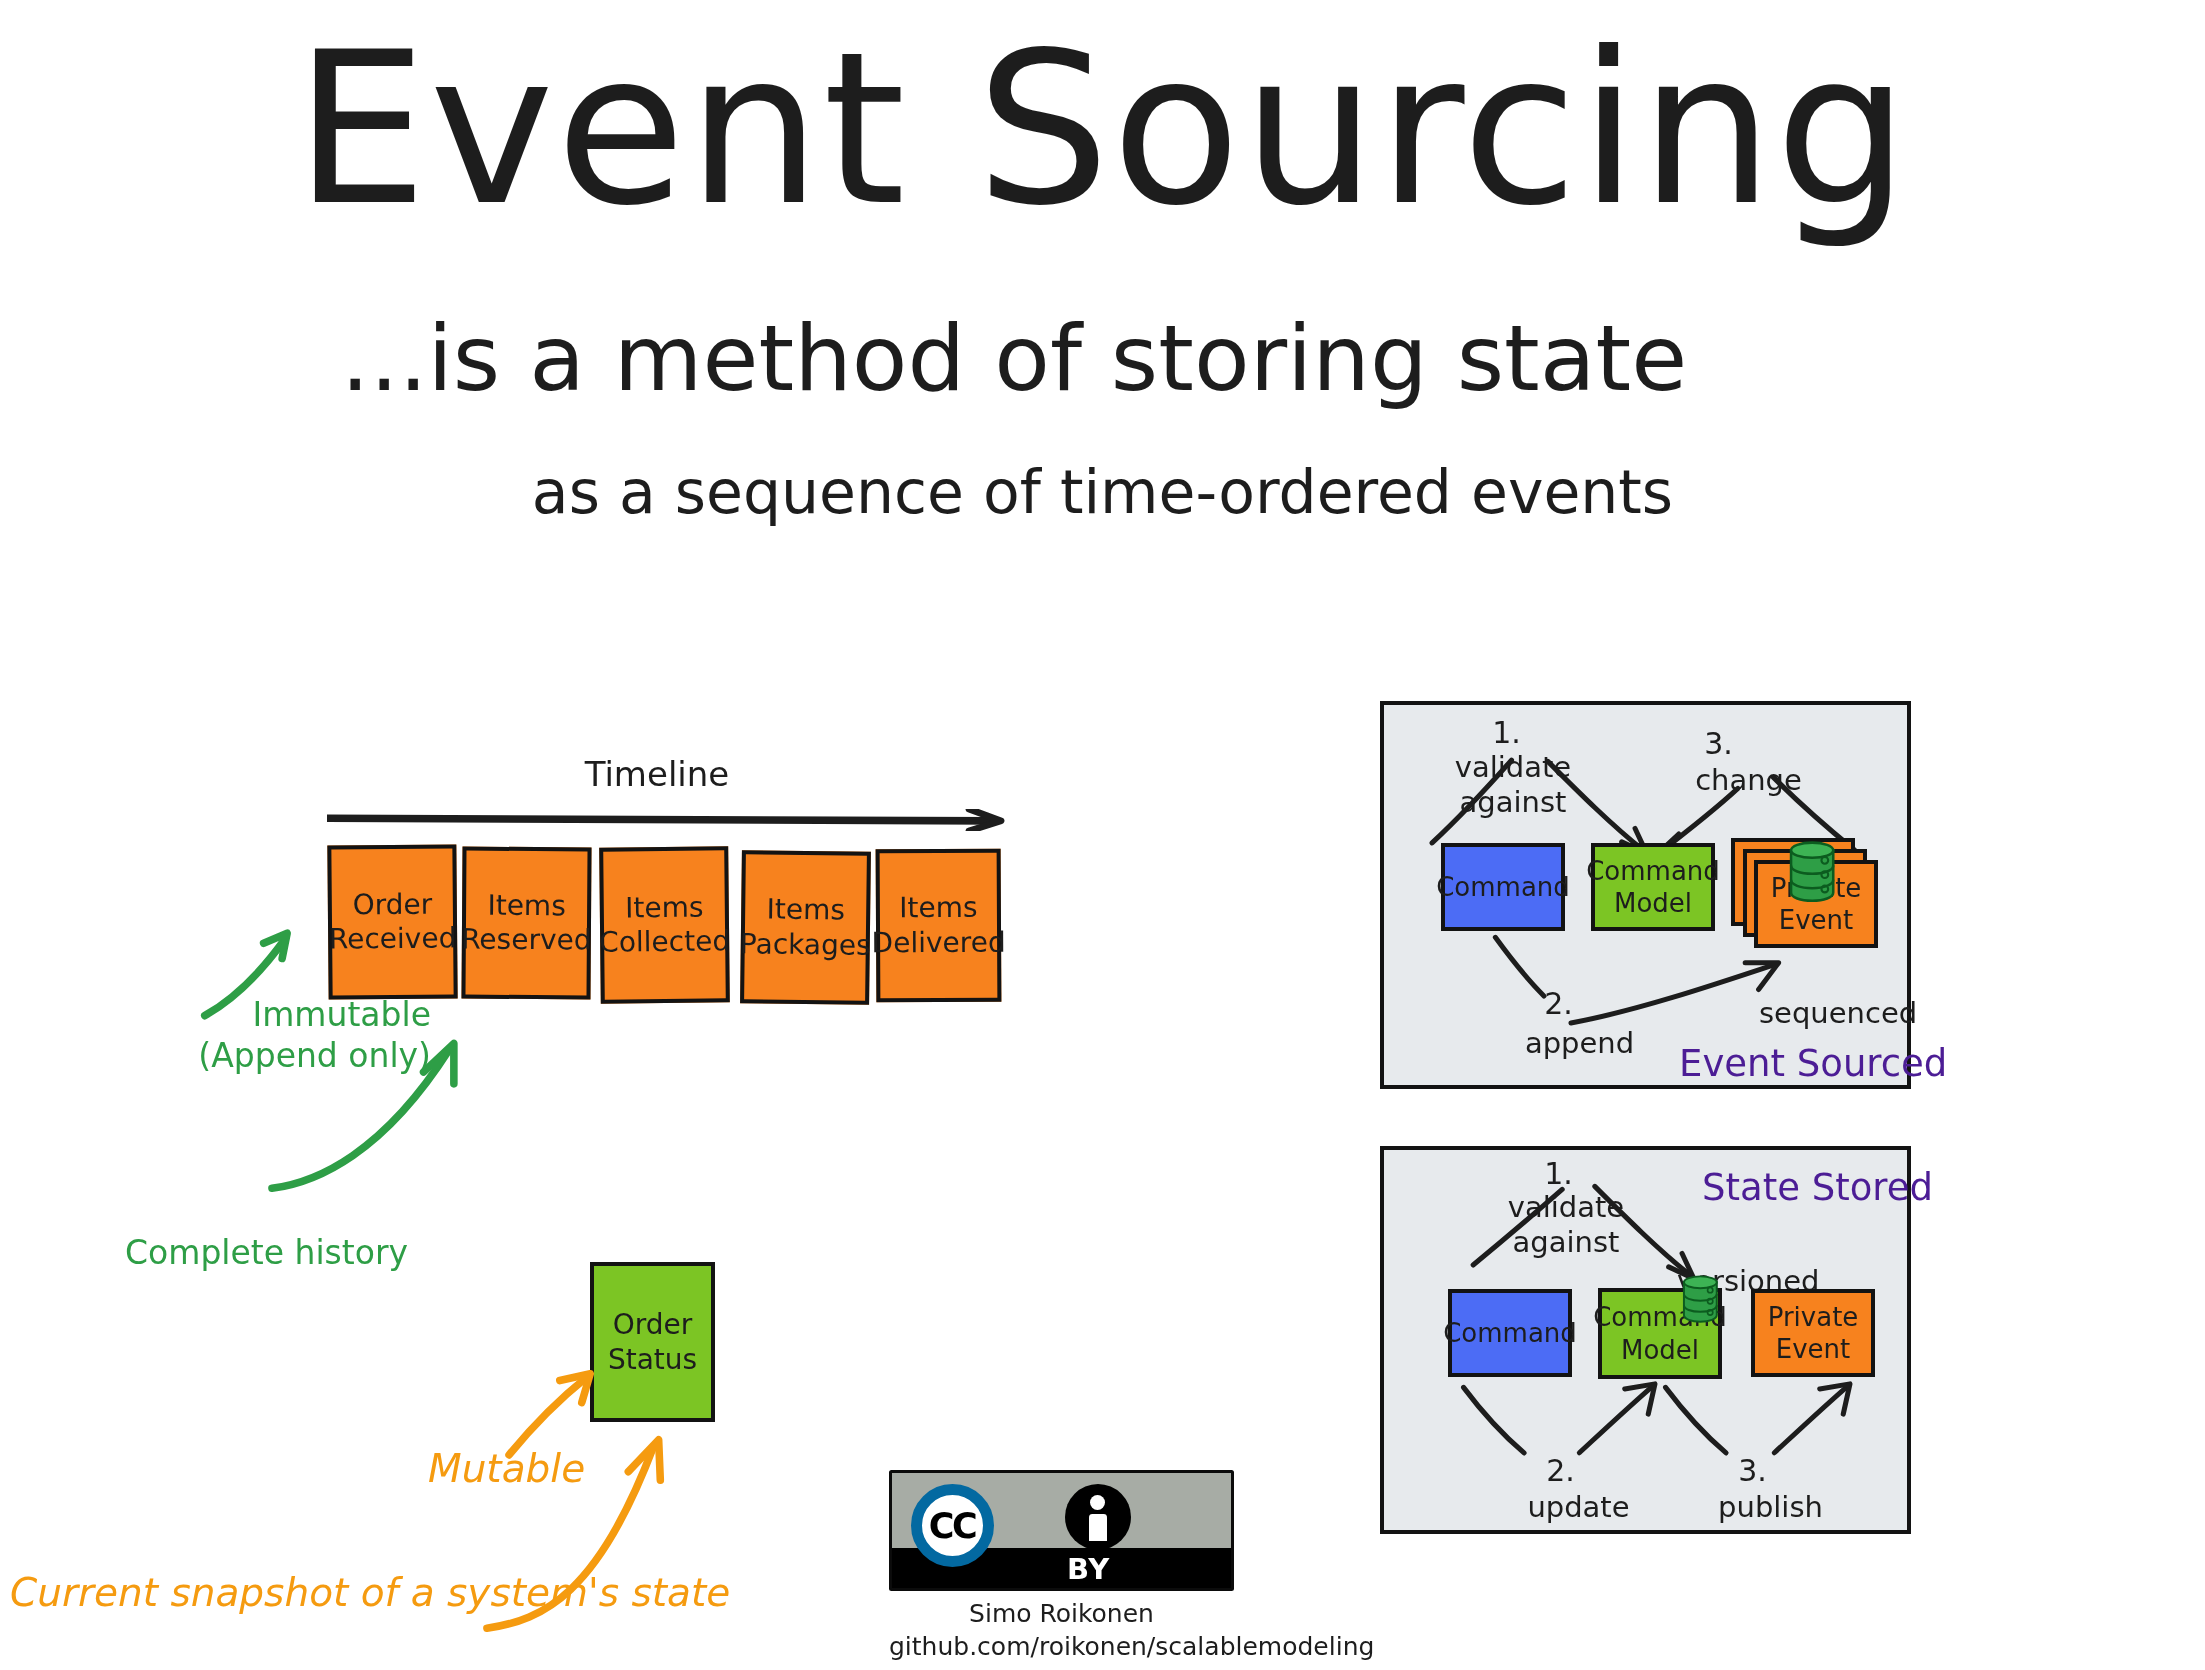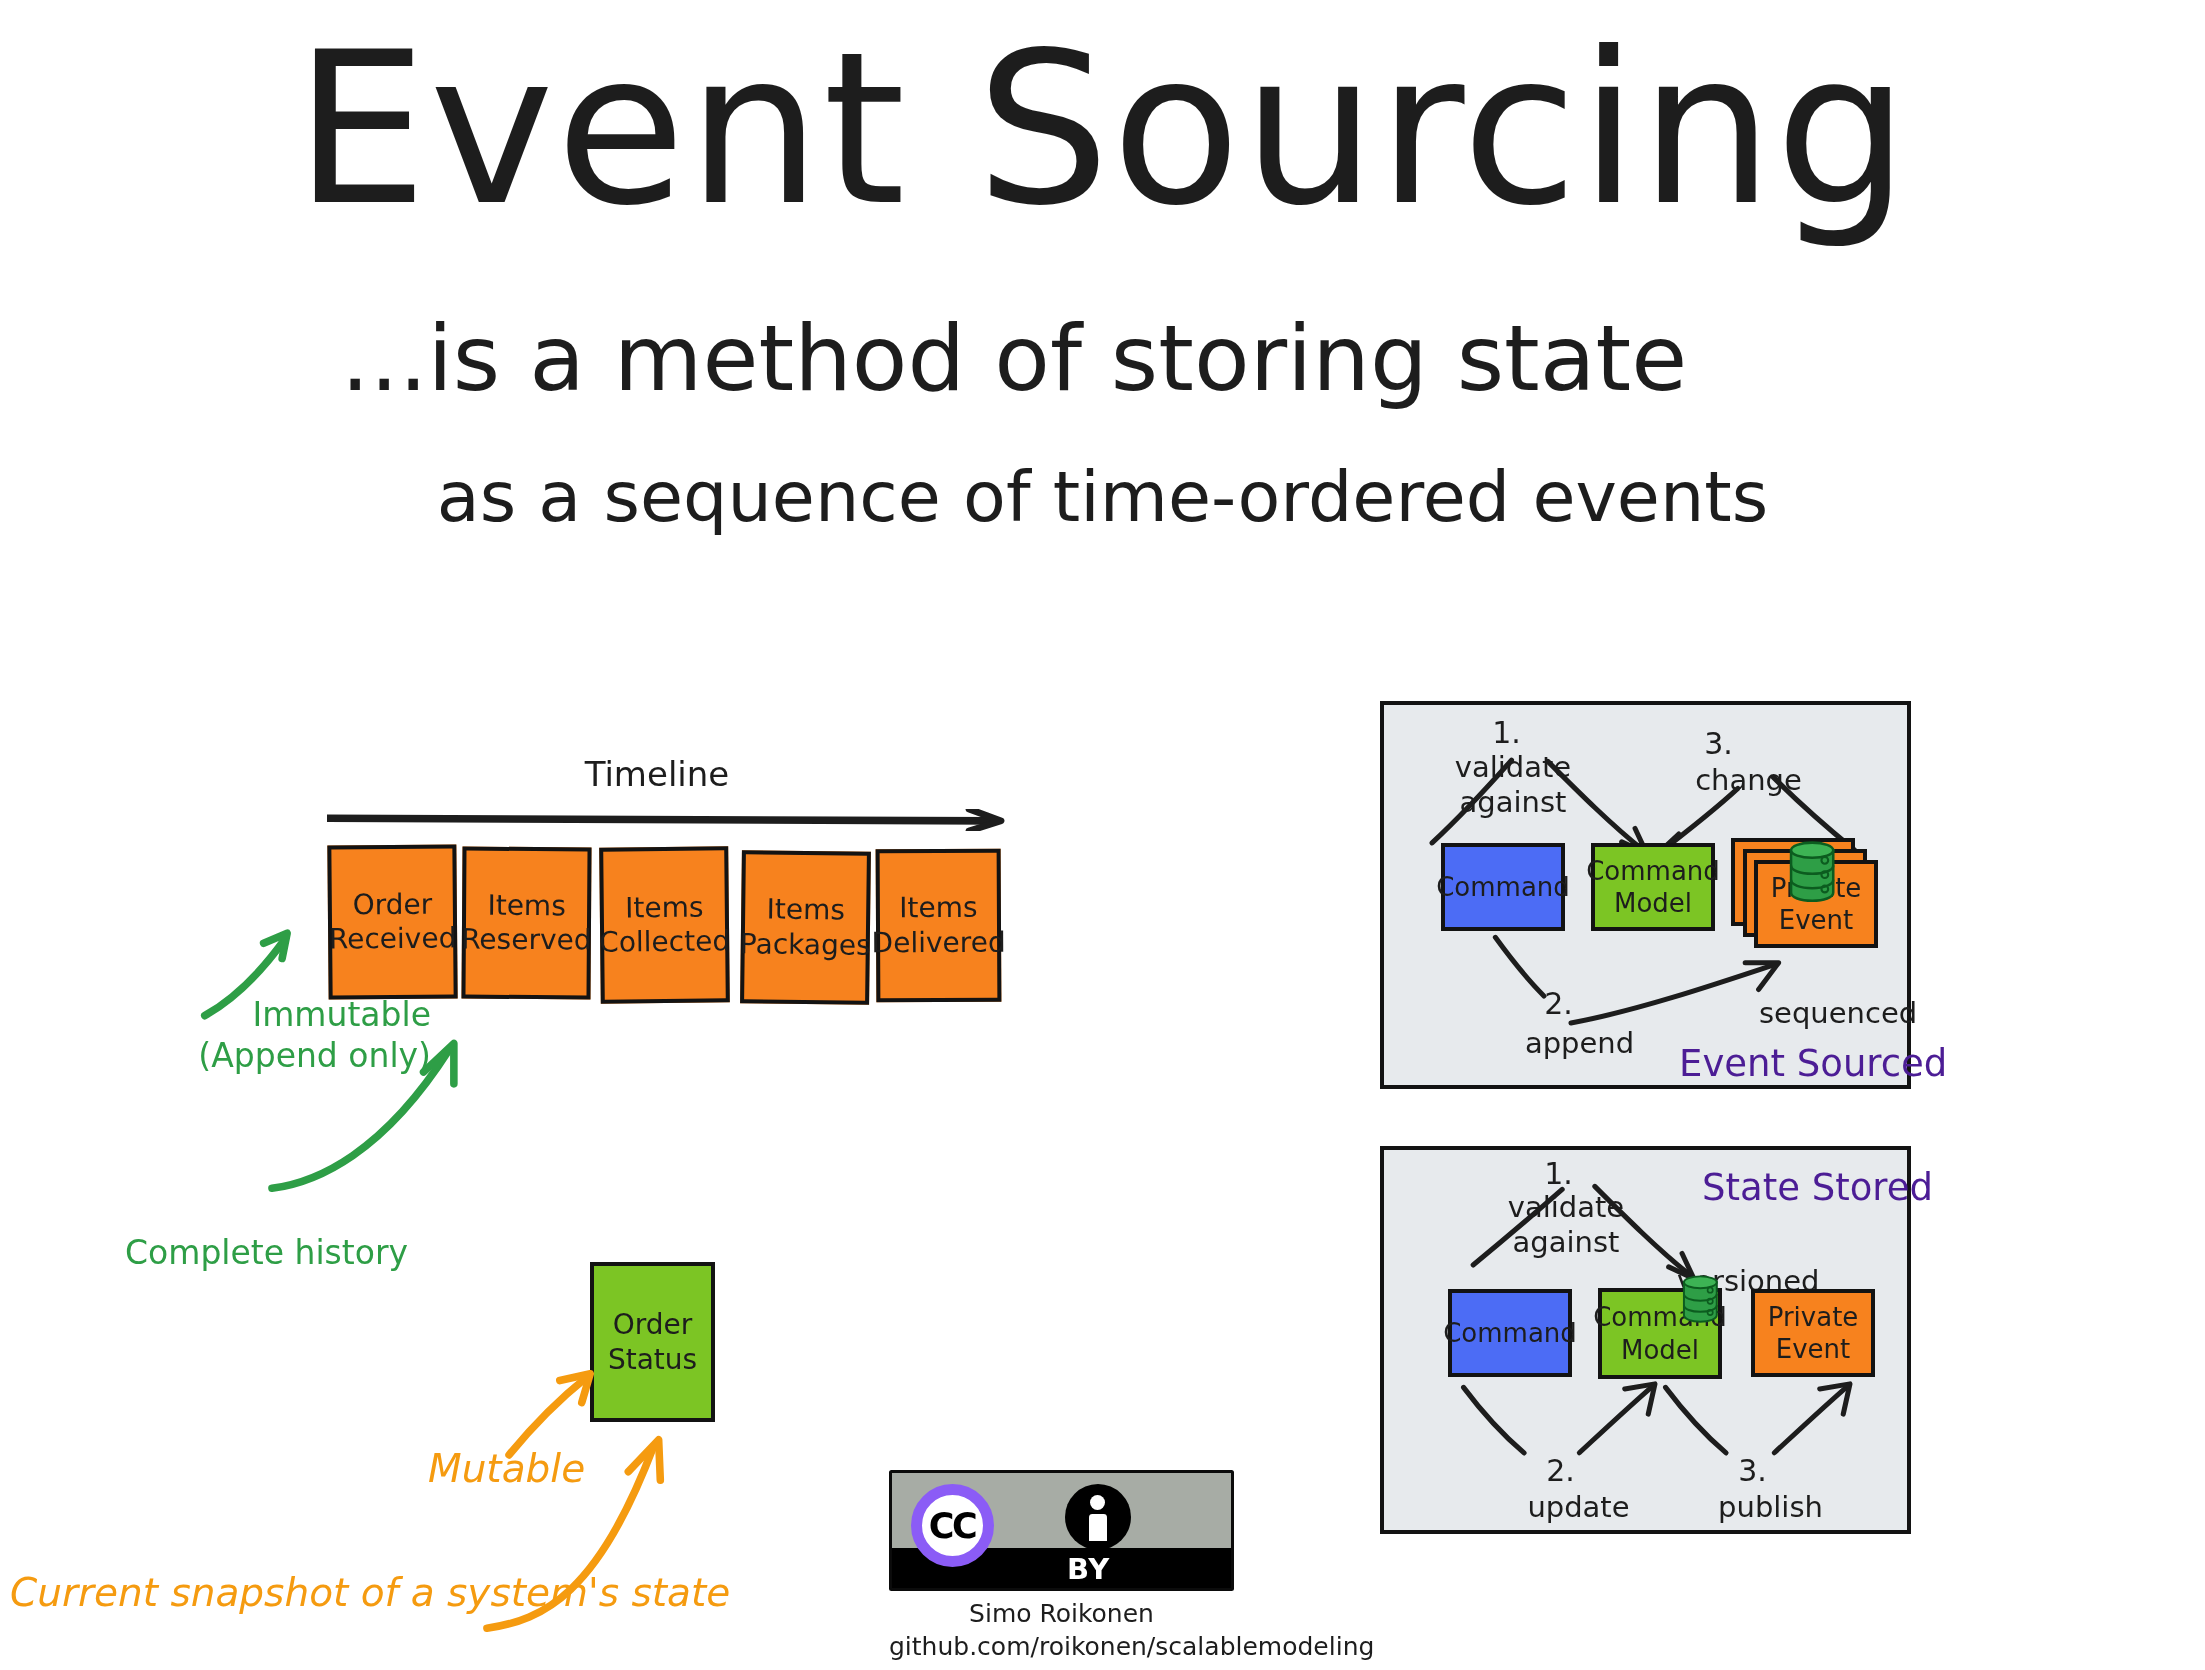--- a/index.html
+++ b/index.html
@@ -6,21 +6,21 @@
   body{width:2205px;height:1670px;position:relative;overflow:hidden;
        font-family:"DejaVu Sans", sans-serif;color:#1d1d1d;}
 
   
   #title{position:absolute;left:0;top:23.6px;width:2205px;text-align:center;
          font-size:211px;line-height:1;font-weight:400;letter-spacing:1.7px;
          color:#1d1d1d;}
   #sub1{position:absolute;left:0;top:313px;width:2028px;text-align:center;
         font-size:91px;line-height:1;color:#1d1d1d;}
   #sub2{position:absolute;left:0;top:462px;width:2205px;text-align:center;
-        font-size:70px;line-height:1;color:#1d1d1d;}
+        font-size:60px;line-height:1;color:#1d1d1d;}
 
   
   #timeline-label{position:absolute;left:539px;top:754px;width:236px;
       text-align:center;font-size:34px;color:#1d1d1d;}
   #timeline-axis{position:absolute;left:327px;top:809px;width:701px;height:22px;}
 
   .evt{position:absolute;background:#F7821E;border:4.2px solid #131313;
        display:flex;align-items:center;justify-content:center;text-align:center;
        font-size:28px;line-height:1.22;color:#1d1d1d;box-sizing:border-box;
        padding:0 5px;}
@@ -35,21 +35,21 @@
       background:#7CC524;border:4.2px solid #131313;box-sizing:border-box;
       display:flex;align-items:center;justify-content:center;text-align:center;
       font-size:28px;line-height:1.25;color:#1d1d1d;}
 
   
   #cc-wrap{position:absolute;left:889px;top:1470px;width:345px;}
   #cc-badge{width:345px;height:121px;background:#A7ACA5;border:3.4px solid #0b0b0b;
             box-sizing:border-box;position:relative;border-radius:2.5px;overflow:hidden;}
   #cc-badge .blackbar{position:absolute;left:0;bottom:0;width:100%;height:40px;background:#000;}
   #cc-circle{position:absolute;left:18.5px;top:11px;width:83px;height:83px;border-radius:50%;
-             background:#fff;border:11px solid #8b5cf6;box-sizing:border-box;
+             background:#fff;border:11px solid #0369a1;box-sizing:border-box;
              display:flex;align-items:center;justify-content:center;
              font-size:35px;font-weight:bold;color:#000;letter-spacing:-2.5px;z-index:3;}
   #by-circle{position:absolute;left:173px;top:11px;width:66px;height:66px;border-radius:50%;
              background:#000;z-index:3;}
   #by-circle .head{position:absolute;left:50%;top:11px;margin-left:-7.6px;width:15px;height:15px;
                    border-radius:50%;background:#fff;}
   #by-circle .body{position:absolute;left:50%;top:29.5px;margin-left:-9.3px;width:18.5px;height:27px;
                    background:#fff;border-radius:3.4px 3.4px 0 0;}
   #by-label{position:absolute;left:175px;bottom:1.7px;color:#fff;font-weight:bold;
             font-size:29px;z-index:4;letter-spacing:0.8px;}

